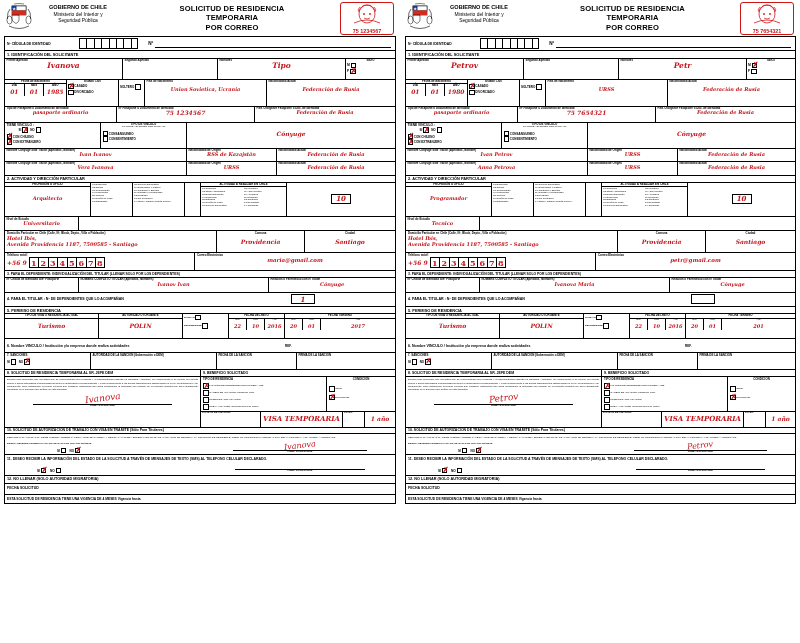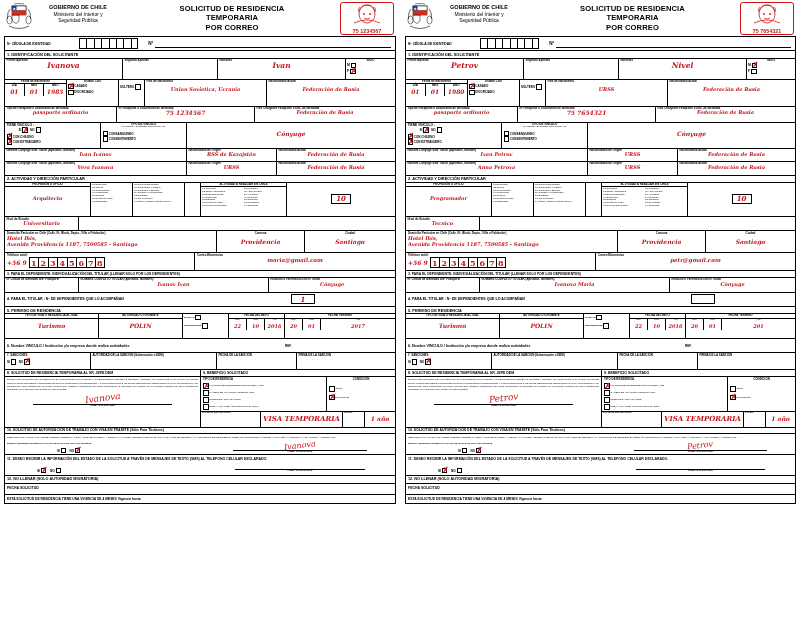--- a/index.html
+++ b/index.html
@@ -170,21 +170,21 @@
           <div class="cell" style="width:118px;height:20px;">
             <span class="cap">Primer Apellido</span>
             <div class="val hand">Ivanova</div>
           </div>
           <div class="cell" style="width:95px;">
             <span class="cap">Segundo Apellido</span>
             <div class="val hand"></div>
           </div>
           <div class="cell" style="width:128px;">
             <span class="cap">Nombres</span>
-            <div class="val hand">Ivan</div>
+            <div class="val hand">Tipo</div>
           </div>
           <div class="cell" style="flex:1;padding:0.4px 1px;">
             <span class="cap center">SEXO</span>
             <div style="font-size:3.4px;line-height:6px;"><span class="bold">M</span> <span class="chk"></span></div>
             <div style="font-size:3.4px;line-height:6px;"><span class="bold">F</span> <span class="chk on"></span></div>
           </div>
         </div>
         <div class="row" style="border-bottom:0.7px solid #000;height:27px;">
           <div class="cell" style="width:62px;padding:0;">
             <div class="cap center" style="border-bottom:0.6px solid #000;">Fecha de Nacimiento</div>
@@ -612,21 +612,21 @@
           <div class="cell" style="width:118px;height:20px;">
             <span class="cap">Primer Apellido</span>
             <div class="val hand">Petrov</div>
           </div>
           <div class="cell" style="width:95px;">
             <span class="cap">Segundo Apellido</span>
             <div class="val hand"></div>
           </div>
           <div class="cell" style="width:128px;">
             <span class="cap">Nombres</span>
-            <div class="val hand">Nivel</div>
+            <div class="val hand">Petr</div>
           </div>
           <div class="cell" style="flex:1;padding:0.4px 1px;">
             <span class="cap center">SEXO</span>
             <div style="font-size:3.4px;line-height:6px;"><span class="bold">M</span> <span class="chk on"></span></div>
             <div style="font-size:3.4px;line-height:6px;"><span class="bold">F</span> <span class="chk"></span></div>
           </div>
         </div>
         <div class="row" style="border-bottom:0.7px solid #000;height:27px;">
           <div class="cell" style="width:62px;padding:0;">
             <div class="cap center" style="border-bottom:0.6px solid #000;">Fecha de Nacimiento</div>

